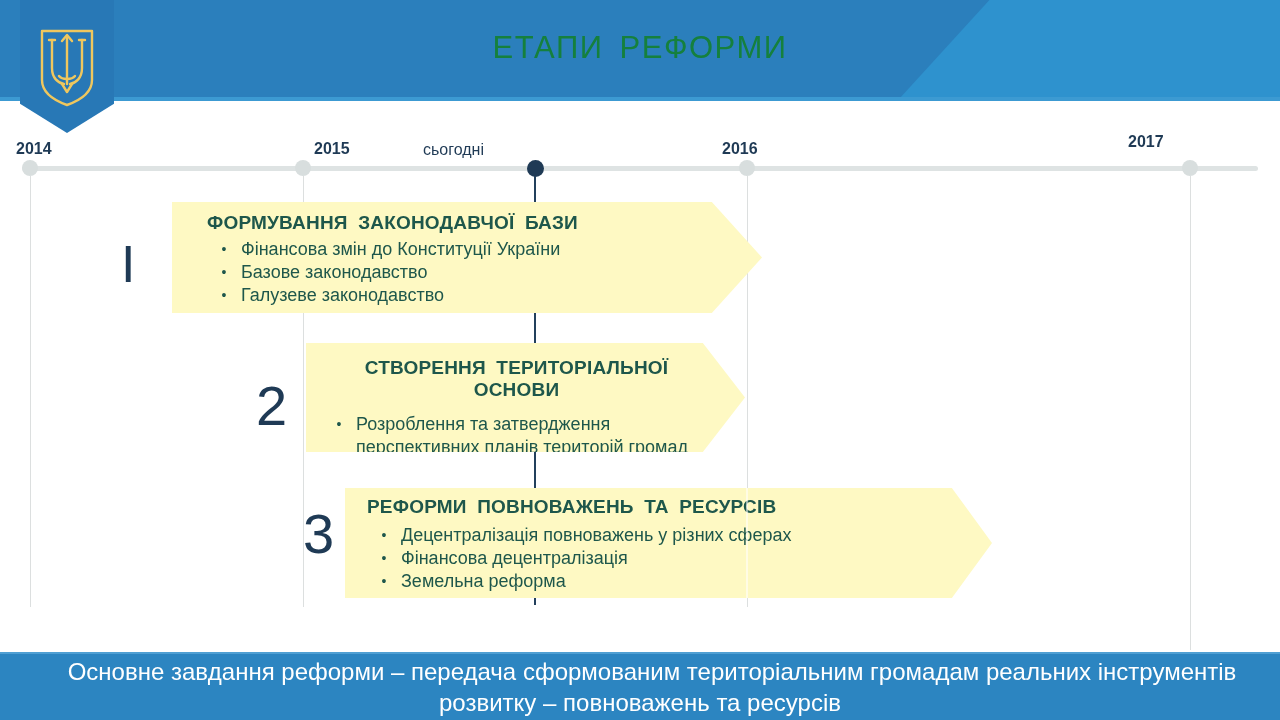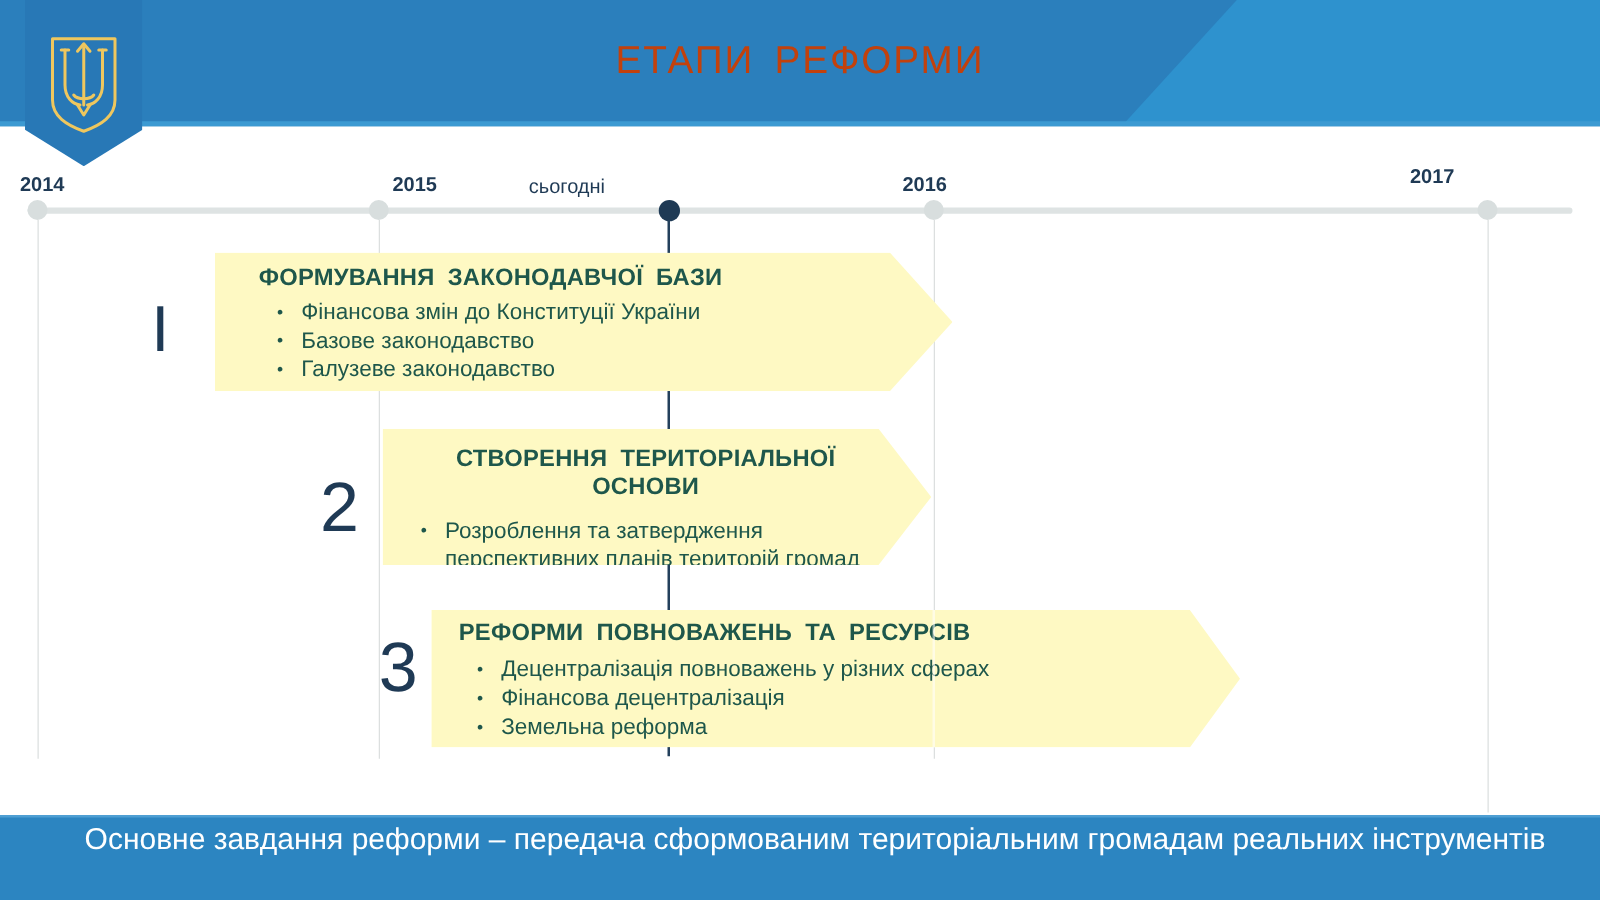--- a/index.html
+++ b/index.html
@@ -9,21 +9,21 @@
   }
   
   .header{position:absolute;left:0;top:0;width:1280px;height:101px;background:#2B7FBC;}
   .header-highlight{
     position:absolute;left:0;top:0;width:1280px;height:101px;background:#2E92CE;
     clip-path:polygon(77.3% 0,100% 0,100% 100%,70.1% 100%);
   }
   .header-strip{position:absolute;left:0;top:97px;width:1280px;height:4px;background:#3C9AD2;}
   .slide-title{
     position:absolute;left:0;top:30px;width:1280px;text-align:center;
-    color:#c2410c;font-size:31px;font-weight:400;letter-spacing:1.5px;word-spacing:6px;
+    color:#15803d;font-size:31px;font-weight:400;letter-spacing:1.5px;word-spacing:6px;
   }
   .logo-banner{
     position:absolute;left:20px;top:0;width:94px;height:133px;background:#2878B6;
     clip-path:polygon(0 0,100% 0,100% 78%,50% 100%,0 78%);
   }
   .logo-banner svg{position:absolute;left:17px;top:28px;}
   
   .tl-line{position:absolute;left:22px;top:166px;width:1236px;height:5px;background:#DEE3E3;border-radius:3px;}
   .tl-dot{position:absolute;width:16px;height:16px;border-radius:50%;background:#D8DEDE;top:160px;}
   .tl-dot.dark{background:#1F3A55;width:17px;height:17px;}
@@ -131,15 +131,16 @@
       <span>Фінансова децентралізація</span>
     </div>
     <div class="bullet-row">
       <span class="marker">•</span>
       <span>Земельна реформа</span>
     </div>
   </div>
 
   <div class="footer">
     <div>Основне завдання реформи – передача сформованим  територіальним громадам реальних інструментів</div>
+    <div>розвитку – повноважень та ресурсів</div>
   </div>
 
 </div>
 
 </body></html>

